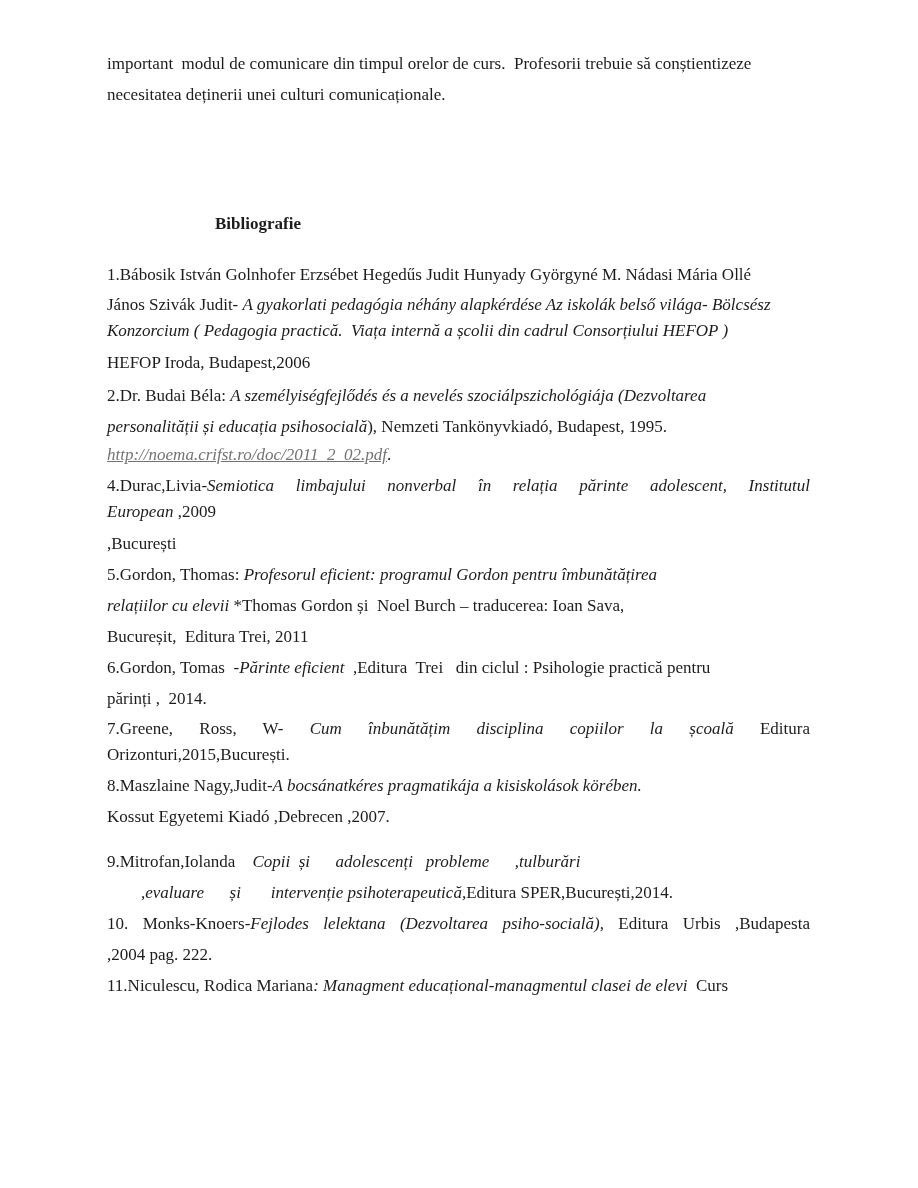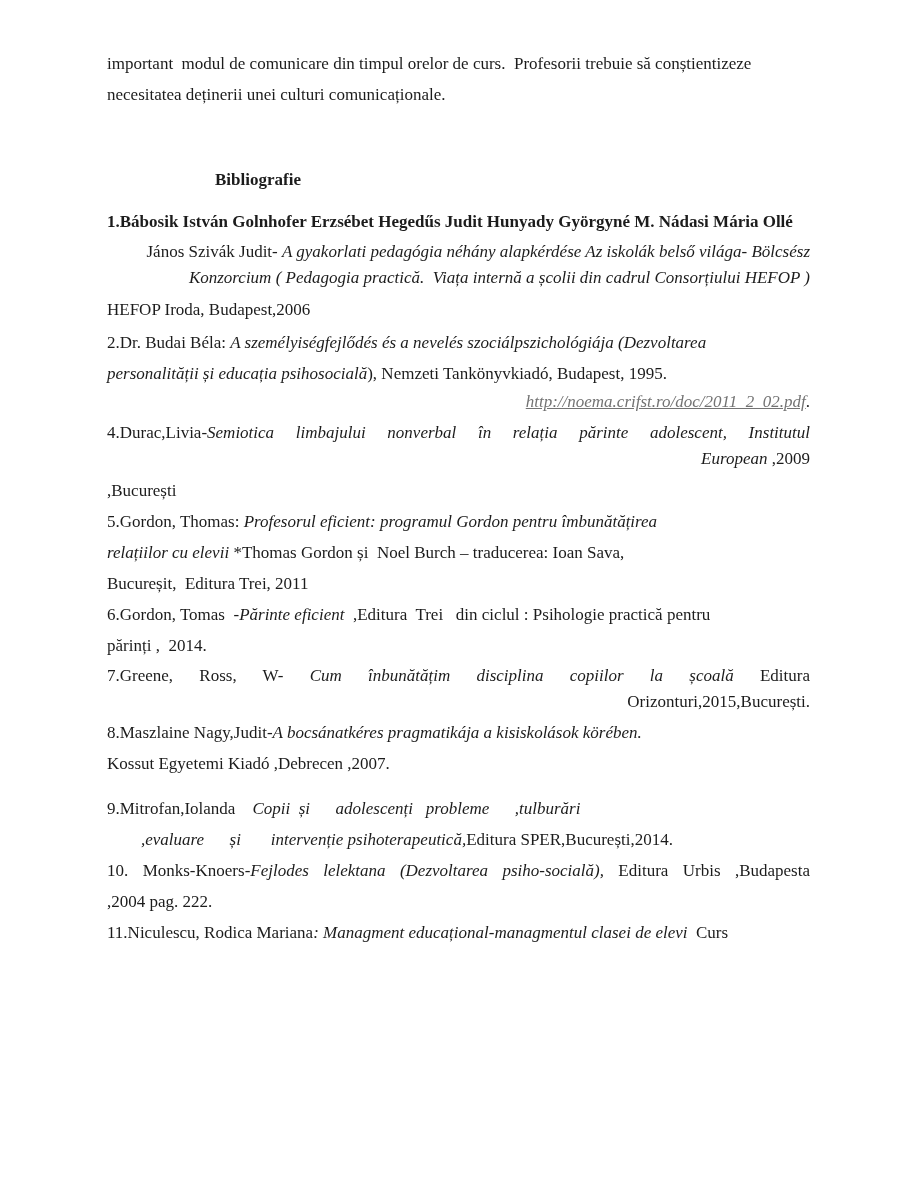--- a/index.html
+++ b/index.html
@@ -17,21 +17,21 @@
   }
   .page {
     box-sizing: border-box;
     width: 918px;
     height: 1188px;
     padding: 48px 108px 0 107px;
     background: #ffffff;
   }
   .para { margin: 0; }
   .para.wide .line { line-height: 31px; }
-  .para.tight .line { line-height: 26px; text-align: right; }
+  .para.tight .line { line-height: 26px; }
   .line {
     white-space: pre-wrap;
     min-height: 1em;
   }
   
   .line.jl {
     white-space: normal;
     text-align: justify;
     text-align-last: justify;
   }
@@ -45,24 +45,24 @@
   }
 </style>
 </head>
 <body>
 
 <div class="page">
     <div class="para wide" style="margin-top: 0px;">
       <div class="line"><span class="r">important  modul de comunicare din timpul orelor de curs.  Profesorii trebuie să conștientizeze</span></div>
       <div class="line"><span class="r">necesitatea deținerii unei culturi comunicaționale.</span></div>
     </div>
-    <div class="para wide" style="margin-top: 54px; padding-left: 108px;">
+    <div class="para wide" style="margin-top: 98px; padding-left: 108px;">
       <div class="line"><span class="b">Bibliografie</span></div>
     </div>
-    <div class="para wide" style="margin-top: 11px; font-weight: bold;">
+    <div class="para wide" style="margin-top: 20px;">
       <div class="line"><span class="r">1.Bábosik István Golnhofer Erzsébet Hegedűs Judit Hunyady Györgyné M. Nádasi Mária Ollé</span></div>
     </div>
     <div class="para tight" style="margin-top: 2px;">
       <div class="line"><span class="r">János Szivák Judit- </span><span class="i">A gyakorlati pedagógia néhány alapkérdése Az iskolák belső világa- Bölcsész</span></div>
       <div class="line"><span class="i">Konzorcium ( Pedagogia practică.  Viața internă a școlii din cadrul Consorțiului HEFOP )</span></div>
     </div>
     <div class="para wide" style="margin-top: 3px;">
       <div class="line"><span class="r">HEFOP Iroda, Budapest,2006</span></div>
     </div>
     <div class="para wide" style="margin-top: 2px;">

